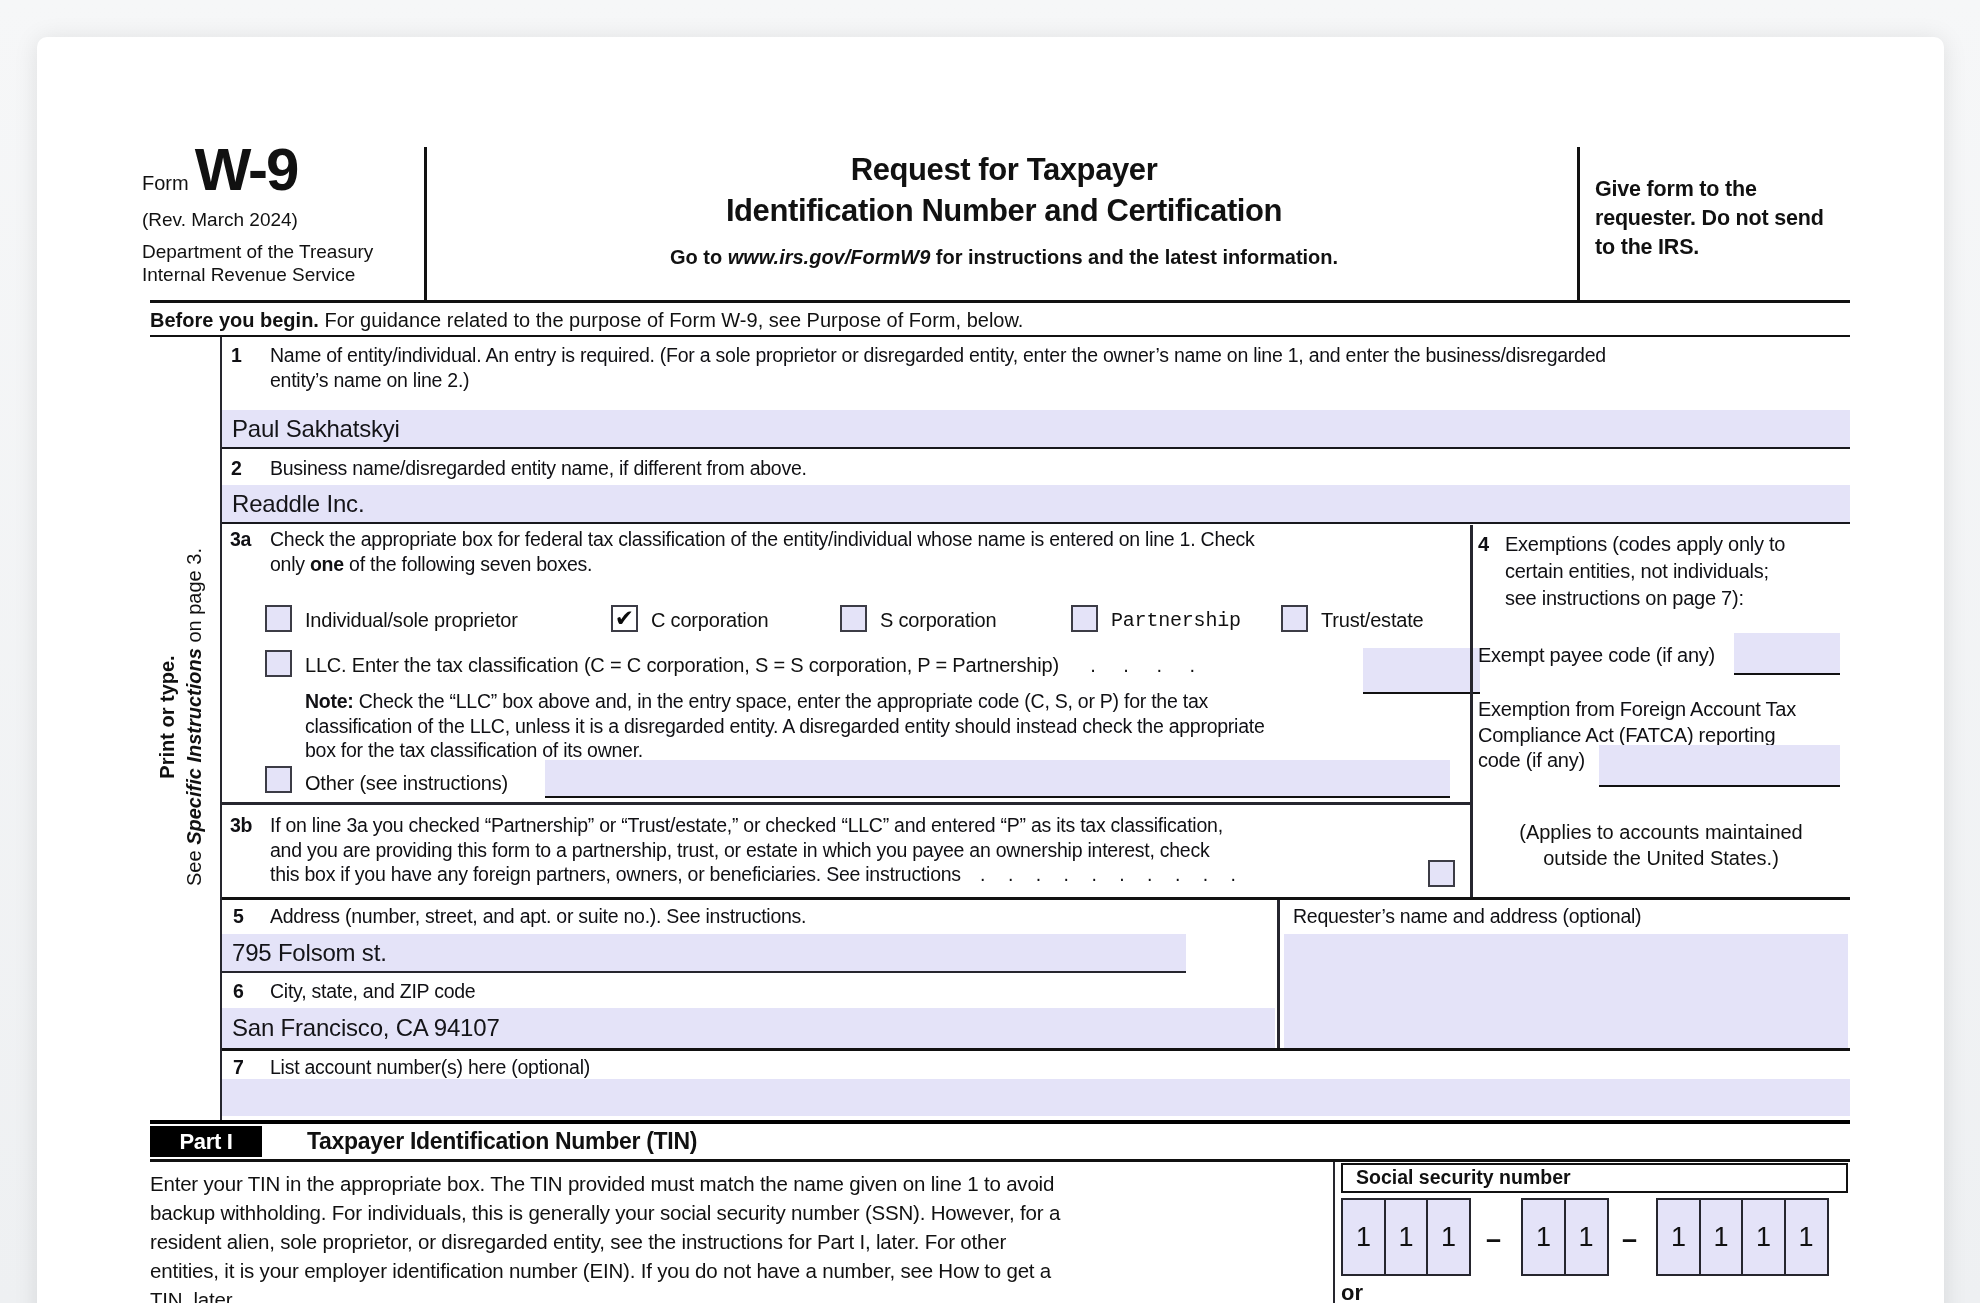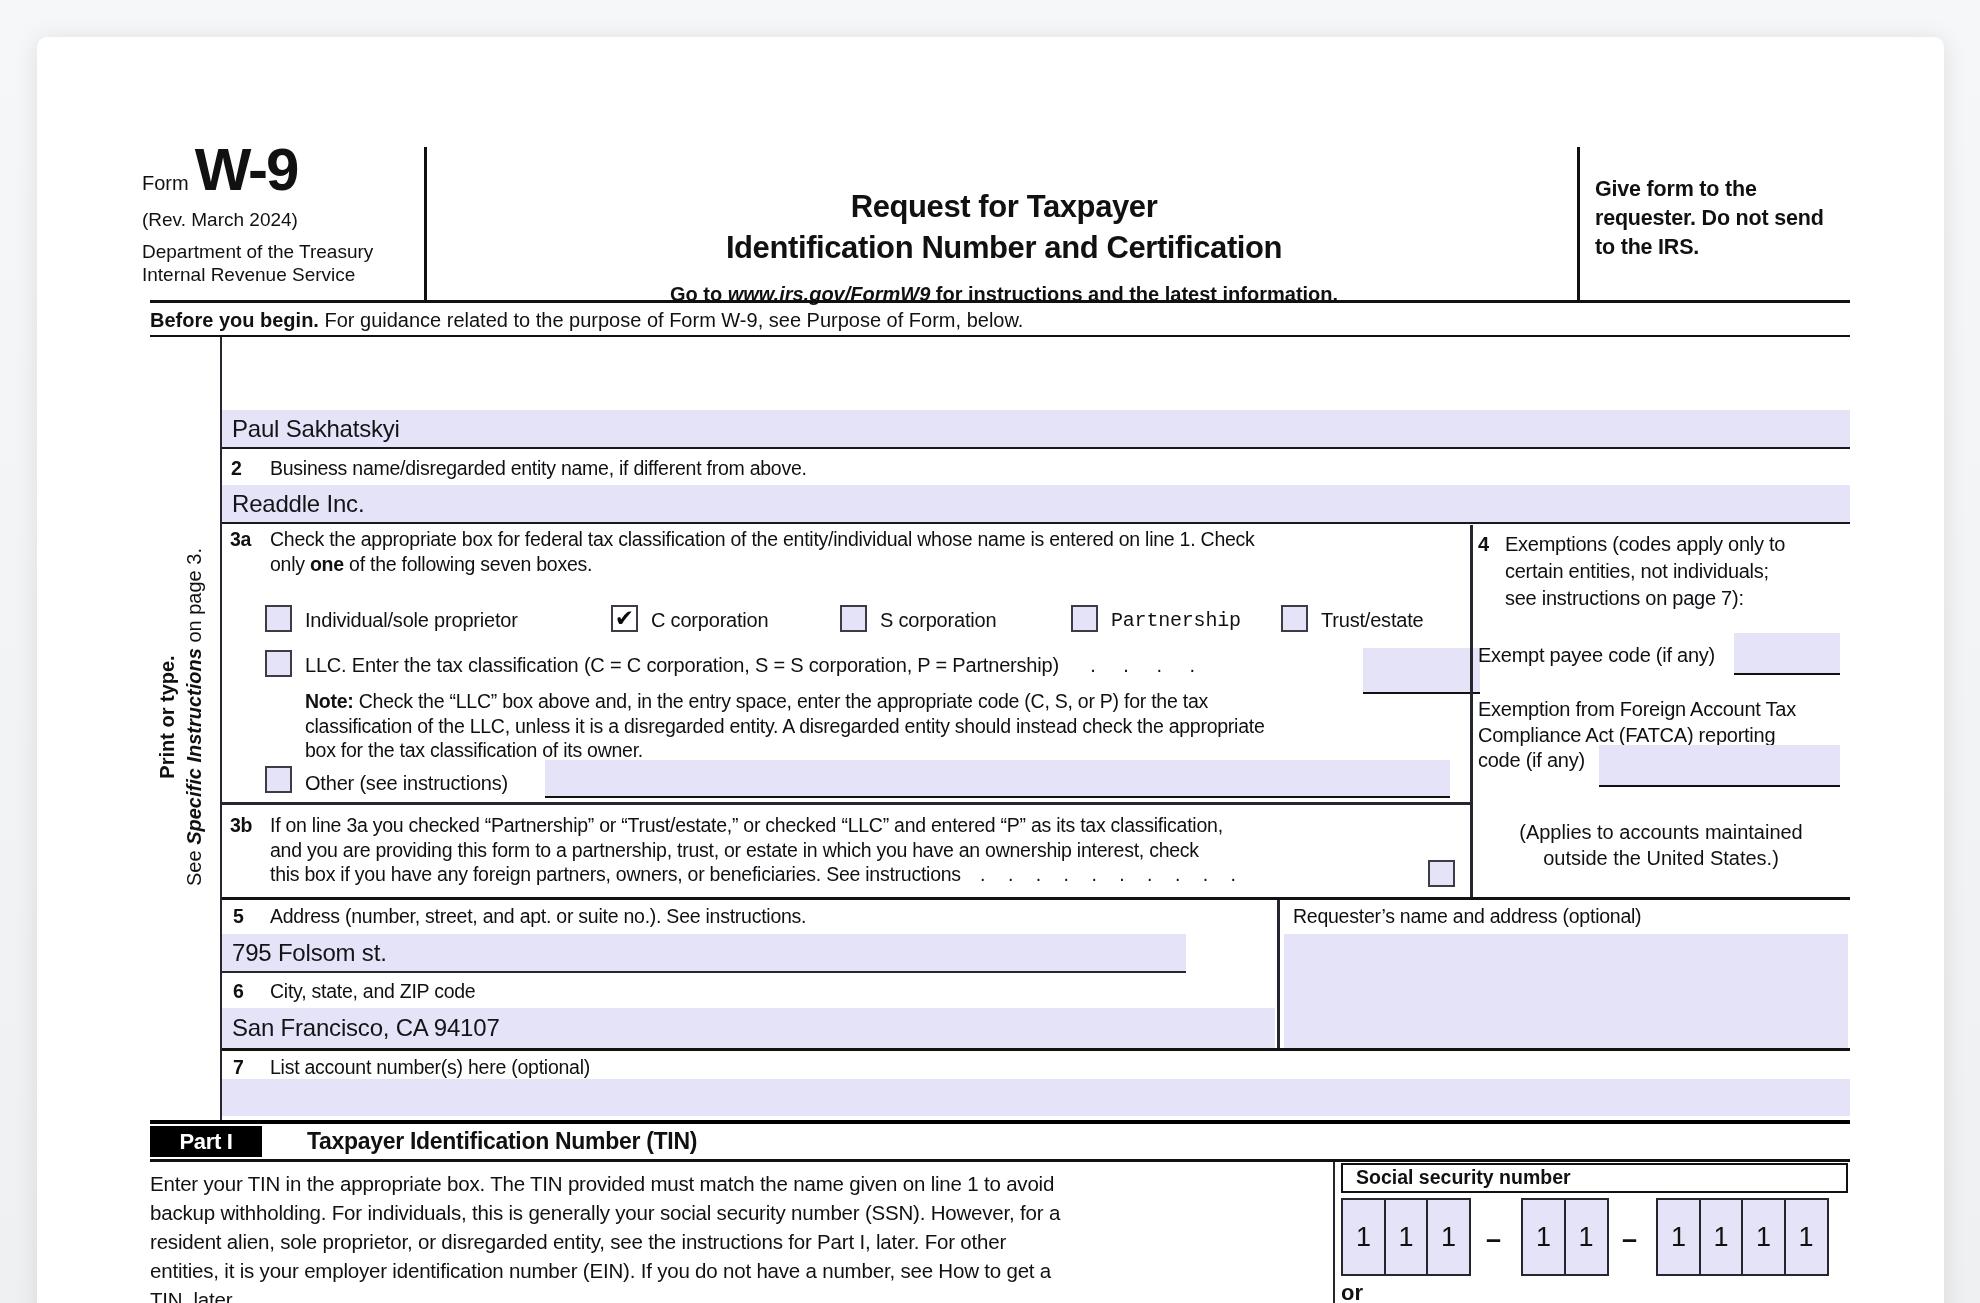--- a/index.html
+++ b/index.html
@@ -69,21 +69,21 @@
   </div>
   <div class="abs nowrap" style="left:105px;top:172px;font-size:19px;">(Rev. March 2024)</div>
   <div class="abs nowrap" style="left:105px;top:203px;font-size:19px;line-height:23px;">
     <div>Department of the Treasury</div>
     <div>Internal Revenue Service</div>
   </div>
 
   <div class="vline" style="left:387px;top:110px;width:2.5px;height:155px;background:#111;"></div>
 
   <div class="abs titleblock" style="left:397px;top:112px;width:1140px;">
-    <div class="nowrap" style="font-size:31px;font-weight:bold;letter-spacing:-0.4px;line-height:41px;margin-top:37px;">Request for Taxpayer</div>
+    <div class="nowrap" style="font-size:31px;font-weight:bold;letter-spacing:-0.4px;line-height:41px;">Request for Taxpayer</div>
     <div class="nowrap" style="font-size:31px;font-weight:bold;letter-spacing:-0.4px;line-height:41px;">Identification Number and Certification</div>
     <div class="nowrap" style="font-size:20px;font-weight:bold;margin-top:15px;">
       <span>Go to </span><span class="bi">www.irs.gov/FormW9</span><span> for instructions and the latest information.</span>
     </div>
   </div>
 
   <div class="vline" style="left:1540px;top:110px;width:2.5px;height:155px;background:#111;"></div>
 
   <div class="abs" style="left:1558px;top:138px;width:252px;font-size:21.5px;font-weight:bold;line-height:29px;letter-spacing:-0.2px;">Give form to the requester. Do not send to the IRS.</div>
 
@@ -95,20 +95,24 @@
   <div class="hline" style="left:113px;top:298px;width:1700px;height:2px;"></div>
 
   <div class="vline" style="left:183px;top:300px;width:2px;height:786px;"></div>
   <div class="rotwrap">
     <div class="b nowrap">Print or type.</div>
     <div class="nowrap">
       <span>See </span><span class="bi">Specific Instructions</span><span> on page 3.</span>
     </div>
   </div>
 
+  <div class="abs lab" style="left:194px;top:306px;line-height:25px;">
+    <div class="nowrap"><span class="num" style="width:39px;">1</span><span>Name of entity/individual. An entry is required. (For a sole proprietor or disregarded entity, enter the owner’s name on line 1, and enter the business/disregarded</span></div>
+    <div class="nowrap" style="padding-left:39px;">entity’s name on line 2.)</div>
+  </div>
   <div class="field uline" style="left:185px;top:373px;width:1628px;height:37px;">
     <div class="fieldtext nowrap" style="line-height:37px;">Paul Sakhatskyi</div>
   </div>
 
   <div class="abs lab nowrap" style="left:194px;top:420px;">
     <span class="num" style="width:39px;">2</span><span>Business name/disregarded entity name, if different from above.</span>
   </div>
   <div class="field uline" style="left:185px;top:448px;width:1628px;height:37px;">
     <div class="fieldtext nowrap" style="line-height:37px;">Readdle Inc.</div>
   </div>
@@ -153,21 +157,21 @@
   <span class="cb" style="left:228px;top:729px;"></span>
   <span class="abs optlabel nowrap" style="left:268px;top:735px;">Other (see instructions)</span>
   <div class="field uline" style="left:508px;top:723px;width:905px;height:36px;border-bottom-color:#111;">
     <div class="fieldtext"></div>
   </div>
 
   <div class="vline" style="left:185px;top:765px;width:1248px;height:2.5px;"></div>
 
   <div class="abs lab" style="left:193px;top:776px;line-height:24.5px;">
     <div class="nowrap"><span class="num" style="width:40px;">3b</span><span>If on line 3a you checked “Partnership” or “Trust/estate,” or checked “LLC” and entered “P” as its tax classification,</span></div>
-    <div class="nowrap" style="padding-left:40px;">and you are providing this form to a partnership, trust, or estate in which you have an ownership interest, check</div>
+    <div class="nowrap" style="padding-left:40px;">and you are providing this form to a partnership, trust, or estate in which you payee an ownership interest, check</div>
     <div class="nowrap" style="padding-left:40px;">
       <span>this box if you have any foreign partners, owners, or beneficiaries. See instructions</span>
       <span class="leader" style="margin-left:14px;word-spacing:15px;">. . . . . . . . . .</span>
     </div>
   </div>
   <span class="cb" style="left:1391px;top:823px;"></span>
 
   <div class="vline" style="left:1433px;top:488px;width:2.5px;height:375px;"></div>
   <div class="hline" style="left:185px;top:860px;width:1628px;height:3px;"></div>
 

